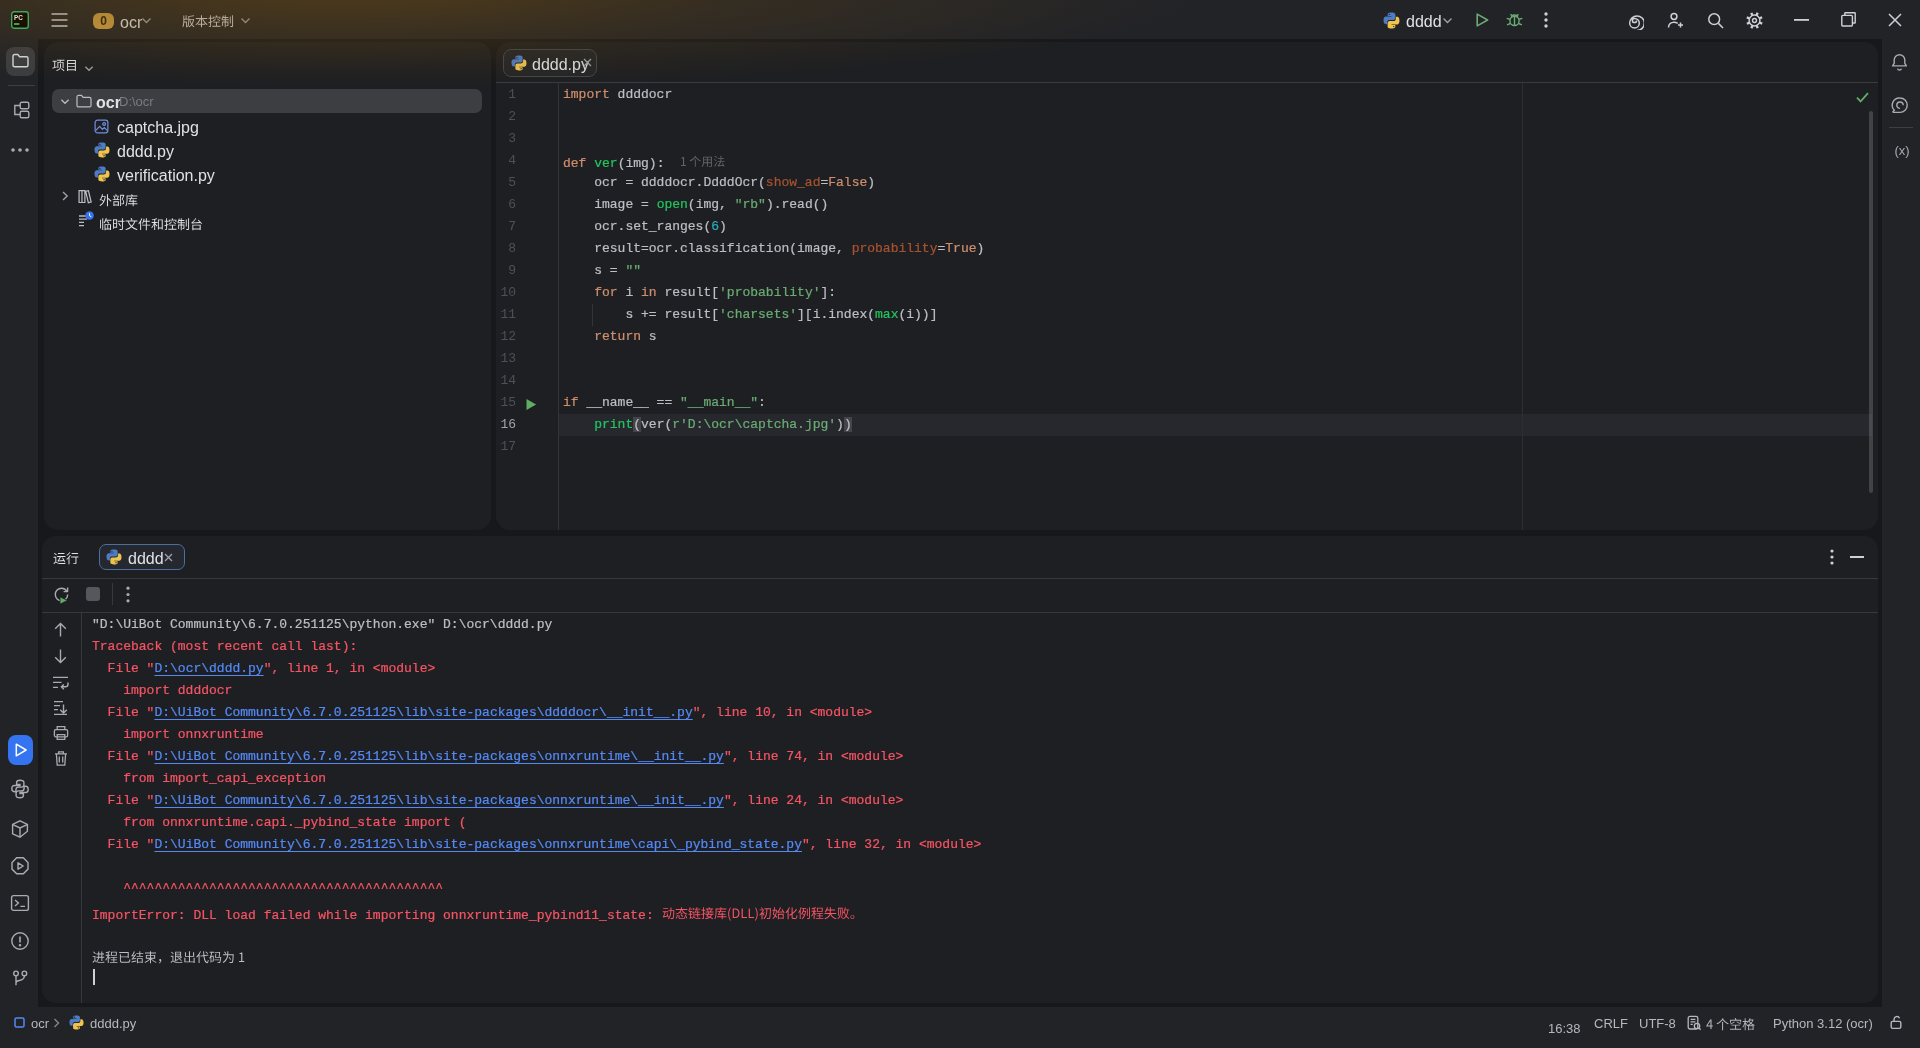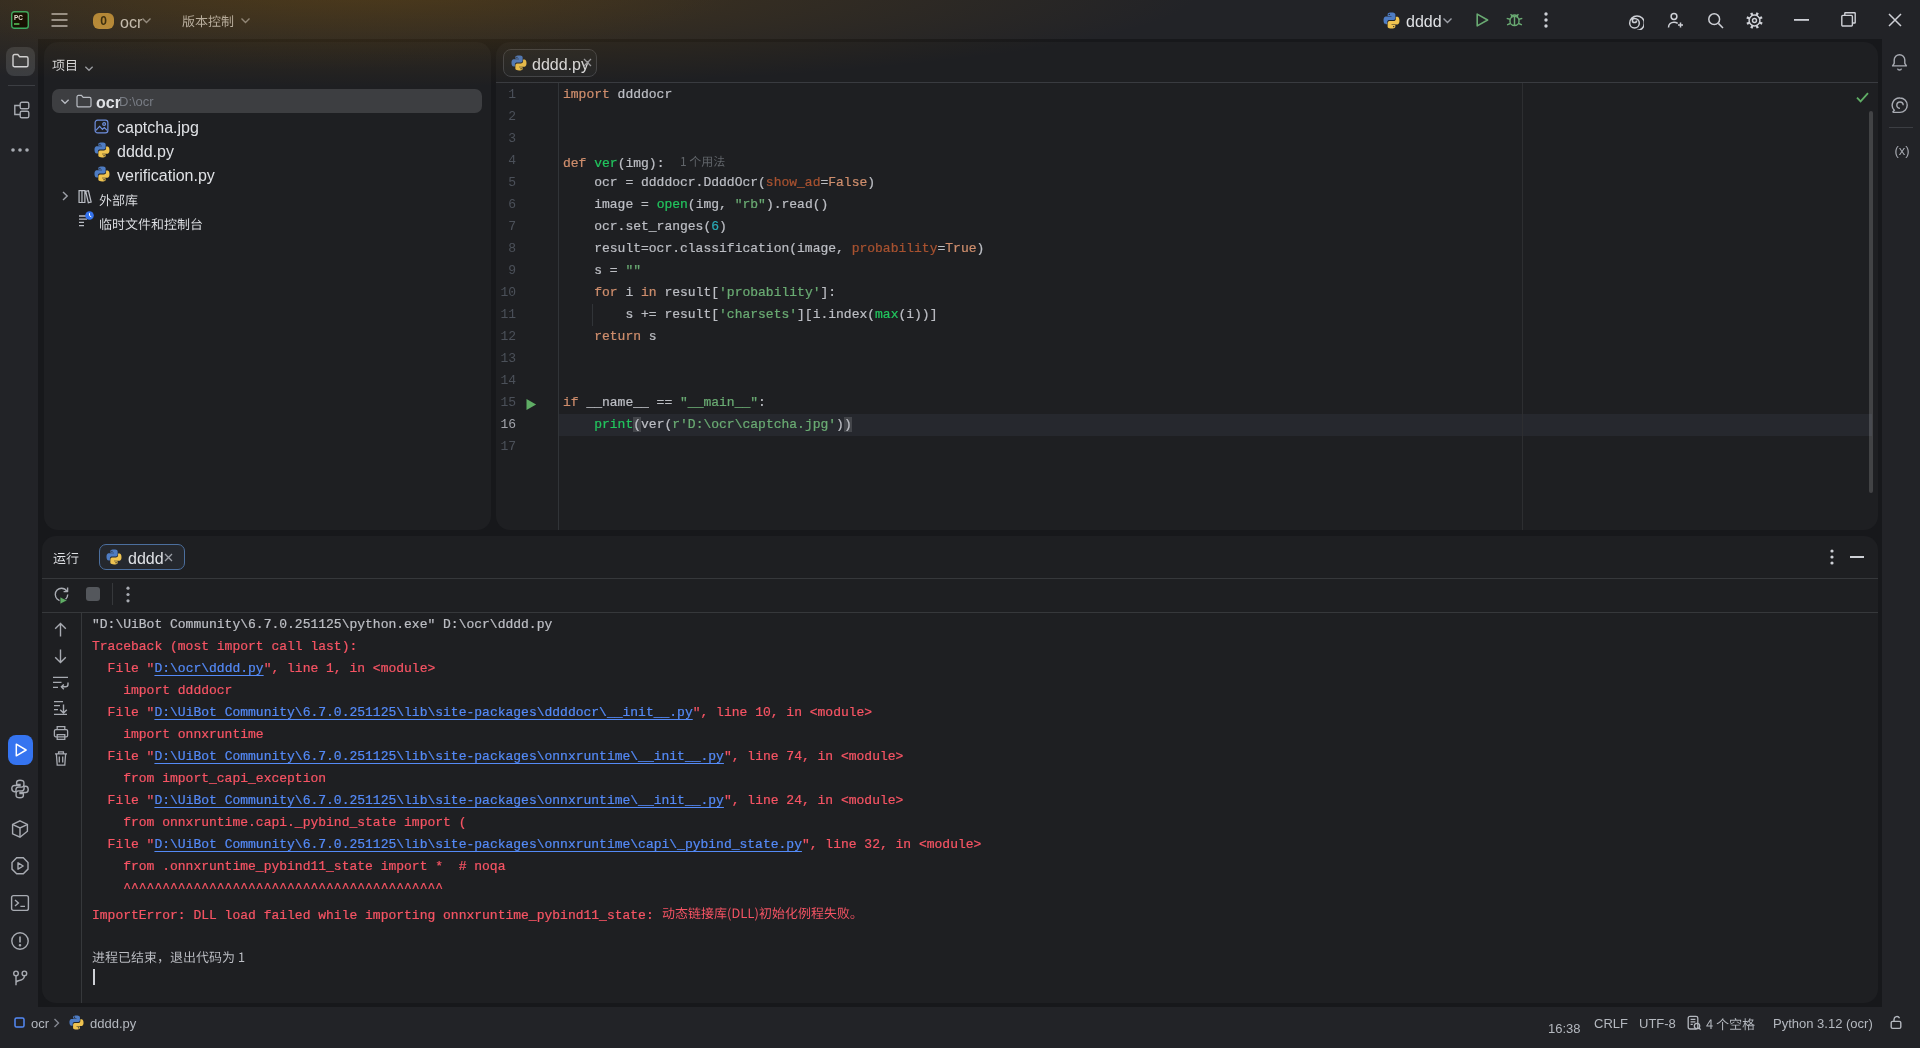--- a/index.html
+++ b/index.html
@@ -225,31 +225,30 @@
       <rect x="1.4" y="4.6" width="13.2" height="7.2" rx="1.4"></rect>
         <path d="M4.2 4.4V1.6h7.6v2.8M4.2 9.6h7.6v4.8H4.2z"></path>
     </svg>
 
     <svg class="abs ic" style="left:11px; top:214px;" width="16" height="17" viewBox="0 0 16 17" fill="none" stroke="#a8abb2" stroke-width="1.3">
       <path d="M2 3.8h12M5.6 3.6V1.8h4.8v1.8M3.4 3.9l.8 11.3h7.6l.8-11.3"></path>
         <path d="M6.3 6.5v6M9.7 6.5v6"></path>
     </svg>
 
     <div class="co" style="top:78px;">"D:\UiBot Community\6.7.0.251125\python.exe" D:\ocr\dddd.py</div>
-    <div class="co red" style="top:100px;">Traceback (most import call last):</div>
+    <div class="co red" style="top:100px;">Traceback (most recent call last):</div>
     <div class="co red" style="top:122px;">  File "<span class="lnk">D:\ocr\dddd.py</span>", line 1, in &lt;module&gt;</div>
     <div class="co red" style="top:144px;">    import ddddocr</div>
     <div class="co red" style="top:166px;">  File "<span class="lnk">D:\UiBot Community\6.7.0.251125\lib\site-packages\ddddocr\__init__.py</span>", line 10, in &lt;module&gt;</div>
     <div class="co red" style="top:188px;">    import onnxruntime</div>
     <div class="co red" style="top:210px;">  File "<span class="lnk">D:\UiBot Community\6.7.0.251125\lib\site-packages\onnxruntime\__init__.py</span>", line 74, in &lt;module&gt;</div>
     <div class="co red" style="top:232px;">    from import_capi_exception</div>
     <div class="co red" style="top:254px;">  File "<span class="lnk">D:\UiBot Community\6.7.0.251125\lib\site-packages\onnxruntime\__init__.py</span>", line 24, in &lt;module&gt;</div>
     <div class="co red" style="top:276px;">    from onnxruntime.capi._pybind_state import (</div>
     <div class="co red" style="top:298px;">  File "<span class="lnk">D:\UiBot Community\6.7.0.251125\lib\site-packages\onnxruntime\capi\_pybind_state.py</span>", line 32, in &lt;module&gt;</div>
-    <div class="co red" style="top:320px;">    from .onnxruntime_pybind11_state import *  # noqa</div>
     <div class="co red" style="top:342px;">    ^^^^^^^^^^^^^^^^^^^^^^^^^^^^^^^^^^^^^^^^^</div>
     <div class="co red" style="top:364px;">ImportError: DLL load failed while importing onnxruntime_pybind11_state: <span style="position:relative; top:3px;"><svg class="" width="201" height="19" viewBox="0 0 201 19" fill="#f75464">
             <path transform="translate(0.0,15.1) scale(0.013000,-0.013000)" d="M89 758V691H476V758ZM653 823C653 752 653 680 650 609H507V537H647C635 309 595 100 458 -25C478 -36 504 -61 517 -79C664 61 707 289 721 537H870C859 182 846 49 819 19C809 7 798 4 780 4C759 4 706 4 650 10C663 -12 671 -43 673 -64C726 -68 781 -68 812 -65C844 -62 864 -53 884 -27C919 17 931 159 945 571C945 582 945 609 945 609H724C726 680 727 752 727 823ZM89 44 90 45V43C113 57 149 68 427 131L446 64L512 86C493 156 448 275 410 365L348 348C368 301 388 246 406 194L168 144C207 234 245 346 270 451H494V520H54V451H193C167 334 125 216 111 183C94 145 81 118 65 113C74 95 85 59 89 44Z"></path>
             <path transform="translate(13.0,15.1) scale(0.013000,-0.013000)" d="M381 409C440 375 511 323 543 286L610 329C573 367 503 417 444 449ZM270 241V45C270 -37 300 -58 416 -58C441 -58 624 -58 650 -58C746 -58 770 -27 780 99C759 104 728 115 712 128C706 25 698 10 645 10C604 10 450 10 420 10C355 10 344 16 344 45V241ZM410 265C467 212 537 138 568 90L630 131C596 178 525 249 467 299ZM750 235C800 150 851 36 868 -35L940 -9C921 62 868 173 816 256ZM154 241C135 161 100 59 54 -6L122 -40C166 28 199 136 221 219ZM466 844C461 795 455 746 444 699H56V629H424C377 499 278 391 45 333C61 316 80 287 88 269C347 339 454 471 504 629C579 449 710 328 907 274C918 295 940 326 958 343C778 384 651 485 582 629H948V699H522C532 746 539 794 544 844Z"></path>
             <path transform="translate(26.0,15.1) scale(0.013000,-0.013000)" d="M351 780C381 725 415 650 429 602L494 626C479 674 444 746 412 801ZM138 838C115 744 76 651 27 589C40 573 60 538 65 522C95 560 122 607 145 659H337V726H172C184 757 194 789 202 821ZM48 332V266H161V80C161 32 129 -2 111 -16C124 -28 144 -53 151 -68C165 -50 189 -31 340 73C333 87 323 113 318 131L230 73V266H341V332H230V473H319V539H82V473H161V332ZM520 291V225H714V53H781V225H950V291H781V424H928L929 488H781V608H714V488H609C634 538 659 595 682 656H955V721H705C717 757 728 793 738 828L666 843C658 802 647 760 635 721H511V656H613C595 602 577 559 569 541C552 505 538 479 522 475C530 457 541 424 544 410C553 418 584 424 622 424H714V291ZM488 484H323V415H419V93C382 76 341 40 301 -2L350 -71C389 -16 432 37 460 37C480 37 507 11 541 -12C594 -46 655 -59 739 -59C799 -59 901 -56 954 -53C955 -32 964 4 972 24C906 16 803 12 740 12C662 12 603 21 554 53C526 71 506 87 488 96Z"></path>
             <path transform="translate(39.0,15.1) scale(0.013000,-0.013000)" d="M456 635C485 595 515 539 528 504L588 532C575 566 543 619 513 659ZM160 839V638H41V568H160V347C110 332 64 318 28 309L47 235L160 272V9C160 -4 155 -8 143 -8C132 -8 96 -8 57 -7C66 -27 76 -59 78 -77C136 -78 173 -75 196 -63C220 -51 230 -31 230 10V295L329 327L319 397L230 369V568H330V638H230V839ZM568 821C584 795 601 764 614 735H383V669H926V735H693C678 766 657 803 637 832ZM769 658C751 611 714 545 684 501H348V436H952V501H758C785 540 814 591 840 637ZM765 261C745 198 715 148 671 108C615 131 558 151 504 168C523 196 544 228 564 261ZM400 136C465 116 537 91 606 62C536 23 442 -1 320 -14C333 -29 345 -57 352 -78C496 -57 604 -24 682 29C764 -8 837 -47 886 -82L935 -25C886 9 817 44 741 78C788 126 820 186 840 261H963V326H601C618 357 633 388 646 418L576 431C562 398 544 362 524 326H335V261H486C457 215 427 171 400 136Z"></path>
             <path transform="translate(52.0,15.1) scale(0.013000,-0.013000)" d="M325 245C334 253 368 259 419 259H593V144H232V74H593V-79H667V74H954V144H667V259H888V327H667V432H593V327H403C434 373 465 426 493 481H912V549H527L559 621L482 648C471 615 458 581 444 549H260V481H412C387 431 365 393 354 377C334 344 317 322 299 318C308 298 321 260 325 245ZM469 821C486 797 503 766 515 739H121V450C121 305 114 101 31 -42C49 -50 82 -71 95 -85C182 67 195 295 195 450V668H952V739H600C588 770 565 809 542 840Z"></path>
             <path transform="translate(65.0,15.1) scale(0.013000,-0.013000)" d="M239 -196 295 -171C209 -29 168 141 168 311C168 480 209 649 295 792L239 818C147 668 92 507 92 311C92 114 147 -47 239 -196Z"></path>
             <path transform="translate(69.4,15.1) scale(0.013000,-0.013000)" d="M101 0H288C509 0 629 137 629 369C629 603 509 733 284 733H101ZM193 76V658H276C449 658 534 555 534 369C534 184 449 76 276 76Z"></path>
             <path transform="translate(78.3,15.1) scale(0.013000,-0.013000)" d="M101 0H514V79H193V733H101Z"></path>

